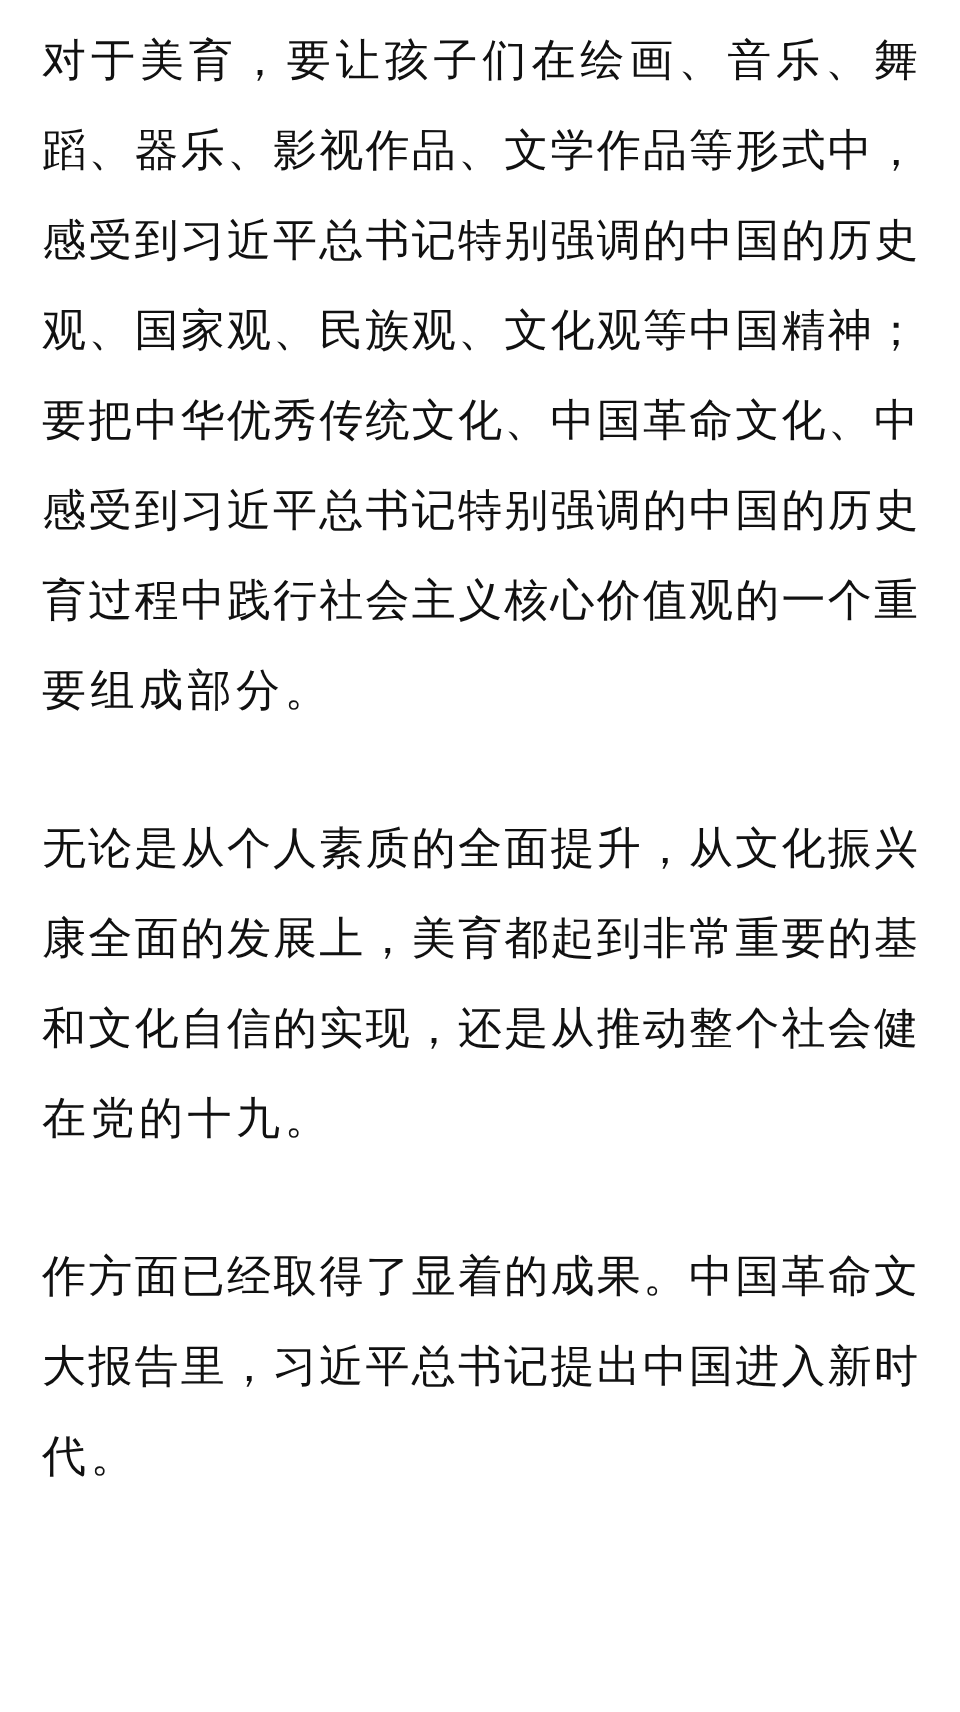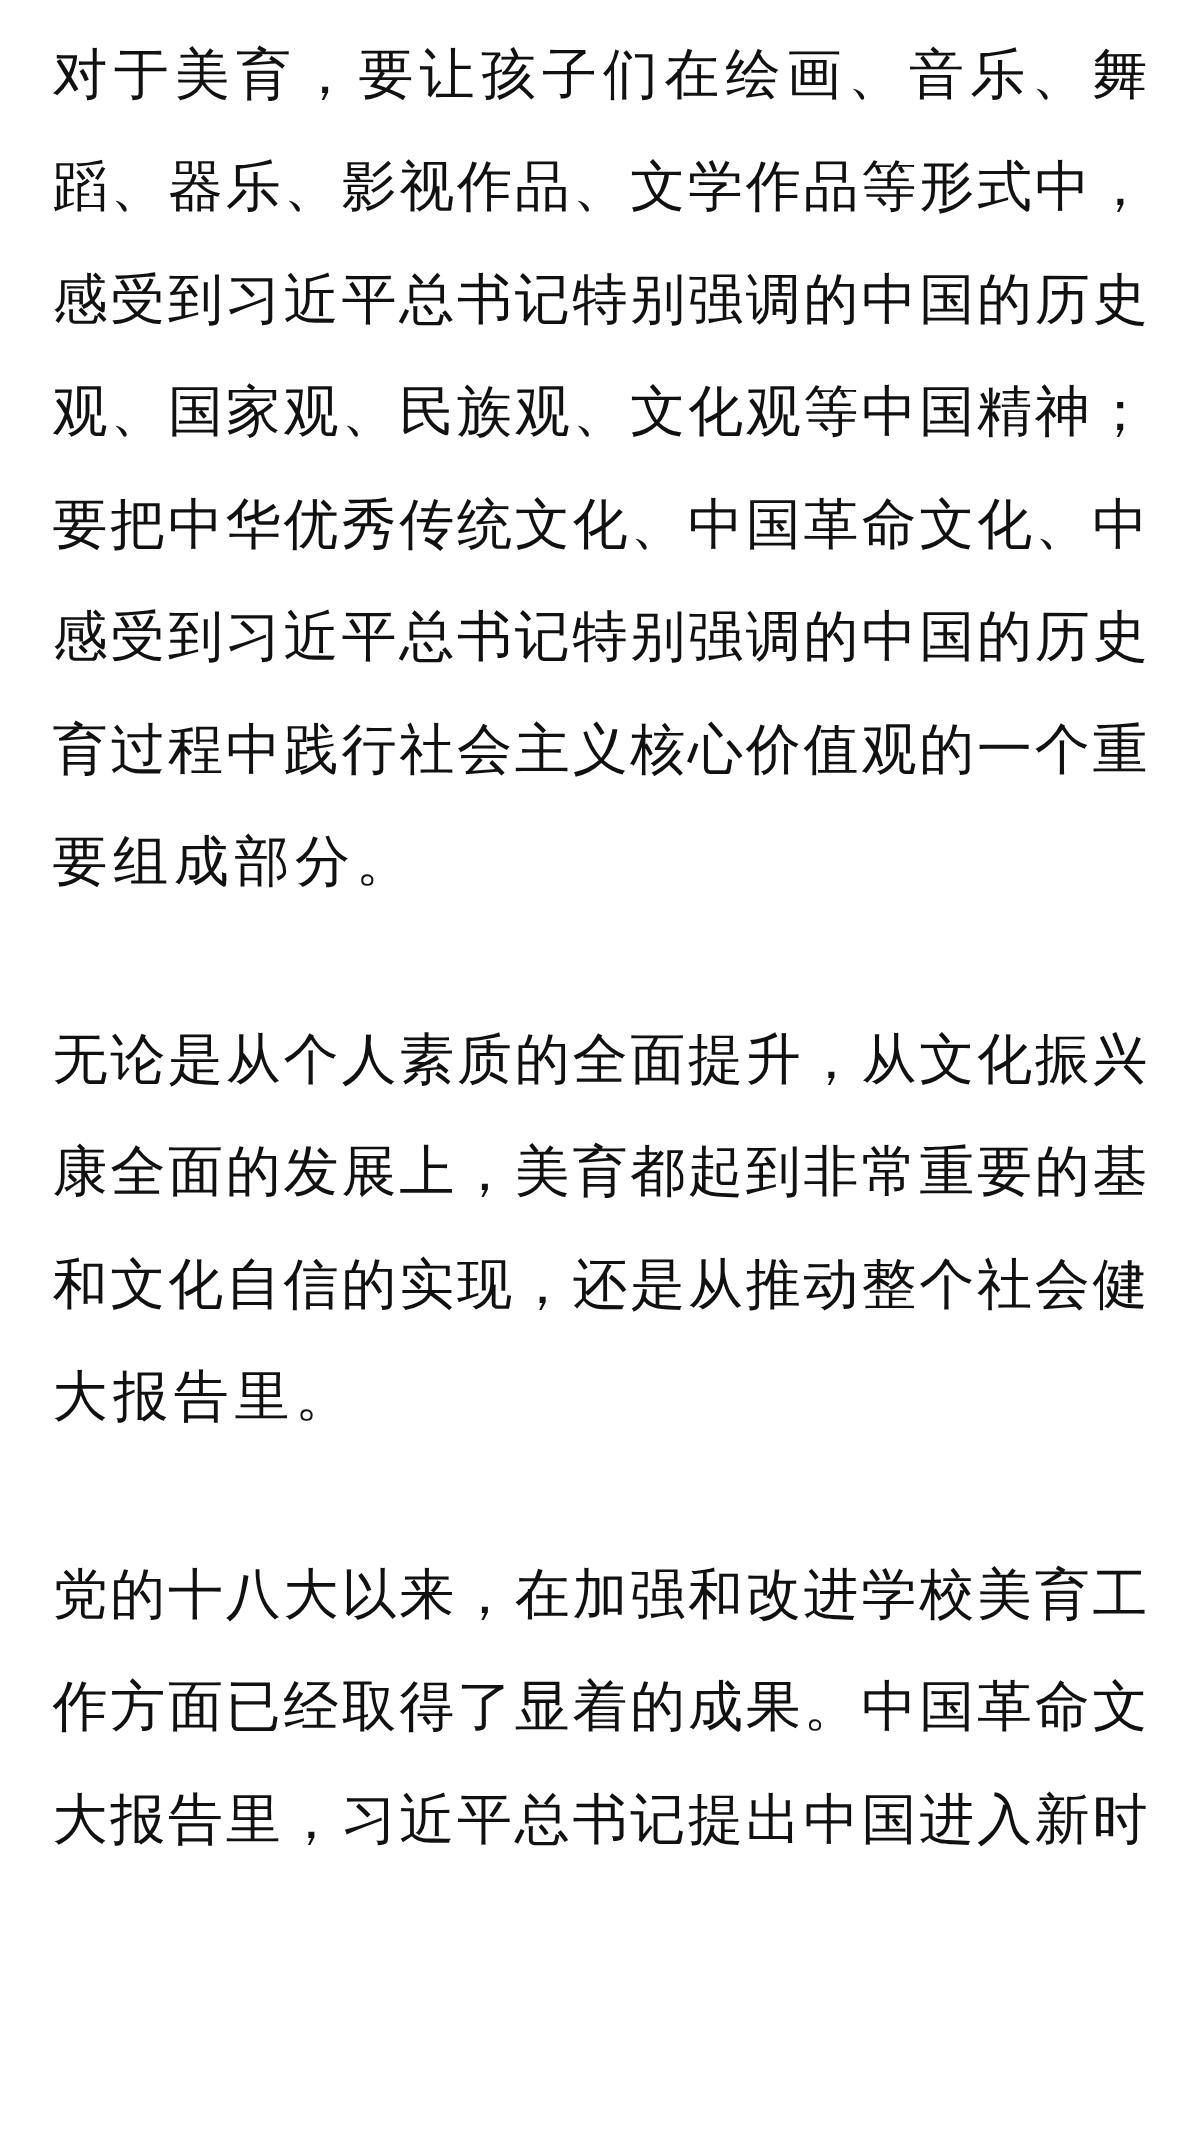--- a/index.html
+++ b/index.html
@@ -54,23 +54,22 @@
     <span class="line">要把中华优秀传统文化、中国革命文化、中</span>
     <span class="line">感受到习近平总书记特别强调的中国的历史</span>
     <span class="line">育过程中践行社会主义核心价值观的一个重</span>
     <span class="line short">要组成部分。</span>
   </div>
 
   <div class="para">
     <span class="line">无论是从个人素质的全面提升，从文化振兴</span>
     <span class="line">康全面的发展上，美育都起到非常重要的基</span>
     <span class="line">和文化自信的实现，还是从推动整个社会健</span>
-    <span class="line short">大报告里。</span>
+    <span class="line short">在党的十九。</span>
   </div>
 
   <div class="para">
-    <span class="line">党的十八大以来，在加强和改进学校美育工</span>
     <span class="line">作方面已经取得了显着的成果。中国革命文化</span>
     <span class="line">大报告里，习近平总书记提出中国进入新时</span>
     <span class="line short">代。</span>
   </div>
 
 </main>
 
 </body></html>

